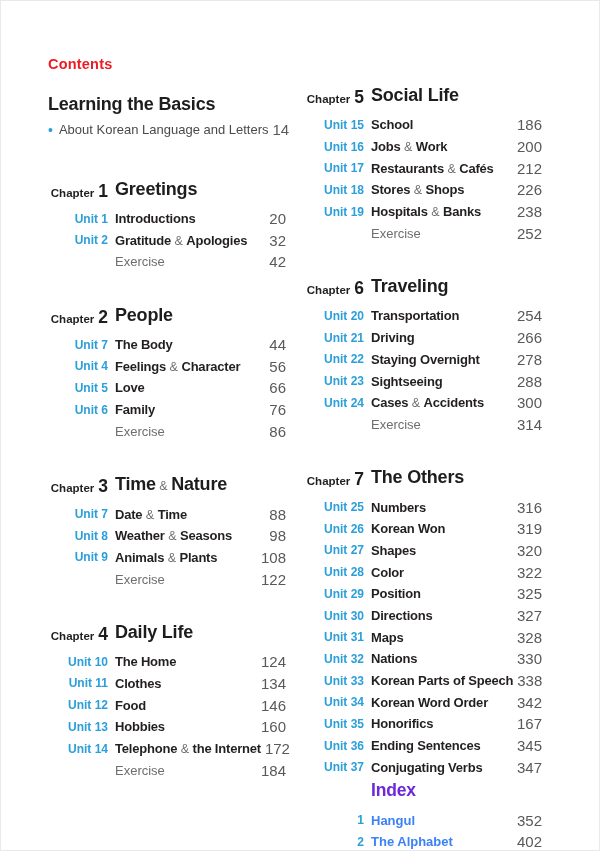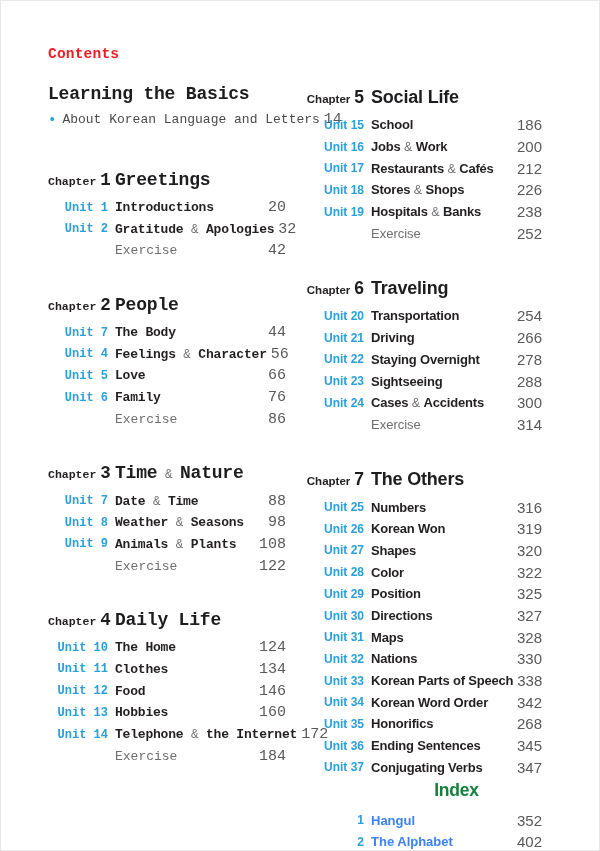--- a/index.html
+++ b/index.html
@@ -1,53 +1,53 @@
 <!DOCTYPE html>
 <html style="--red: #ed1c24; --blue: #2b9fda;"><head>
 <meta charset="utf-8">
 <style>
   * { margin:0; padding:0; box-sizing:border-box; }
   html,body { width:600px; height:851px; background:#ffffff; overflow:hidden; }
   body { font-family:"Liberation Sans", sans-serif; color:#231f20; position:relative; }
   .page { position:absolute; inset:0; background:#fff; box-shadow: inset 0 0 0 1px #e9e9e9; }
   .col { position:absolute; width:238px; }
-  .col-left { left:48px; top:46px;font-family:Liberation Mono, monospace; }
+  .col-left { left:48px; top:56px; }
   .col-right { left:304px; top:84px; }
 
   .contents-title { font-size:14.5px; font-weight:bold; color:var(--red,#ed1c24); line-height:16px; letter-spacing:.2px; }
 
   .intro { margin-top:22px; }
   .intro-title { font-size:18px; font-weight:bold; letter-spacing:-.2px; line-height:20px; color:#1d1d1f; }
   .intro-row { margin-top:5px; }
   .bullet { color:var(--blue,#2b9fda); font-size:14px; margin-right:6px; line-height:1; }
   .intro-label { flex:1 1 auto; font-size:13px; color:#4a4a4c; white-space:nowrap; }
 
   .chapter { margin-top:31px; }
   .intro + .chapter { margin-top:37px; }
   #right-root > .chapter:first-child { margin-top:0; }
 
-  .ch-head { display:flex; align-items:flex-end; line-height:22px; }
+  .ch-head { display:flex; align-items:flex-start; line-height:22px; }
   .ch-label { width:60px; text-align:right; flex:none; white-space:nowrap; }
   .ch-prefix { font-size:11.5px; font-weight:bold; color:#231f20; }
   .ch-num { font-size:17.5px; font-weight:bold; margin-left:4px; color:#1d1d1f; }
   .ch-title { margin-left:7px; font-size:18px; font-weight:bold; letter-spacing:-.2px; color:#1d1d1f; white-space:nowrap; }
   .ch-amp { font-size:15px; font-weight:normal; color:#6d6e71; white-space:pre; }
 
   .rows { margin-top:4px; }
   .u-row { display:flex; align-items:center; height:21.7px; }
   .u-label { width:60px; text-align:right; flex:none; font-size:12px; font-weight:bold; color:var(--blue,#2b9fda); letter-spacing:0; }
   .u-title { flex:1 1 auto; margin-left:7px; font-size:13px; letter-spacing:-.2px; white-space:nowrap; }
   .u-title .t { font-weight:bold; color:#231f20; }
   .amp { font-weight:normal; color:#6d6e71; font-size:12.5px; white-space:pre; letter-spacing:0; }
   .u-title.muted .t { font-weight:normal; color:#6d6e71; letter-spacing:0; }
   .u-title.plain .t { font-weight:bold; color:#3b82f6; letter-spacing:0; }
   .u-page { flex:none; margin-left:4px; font-size:15px; color:#58595b; }
 
   .index { margin-top:2px; }
-  .ix-title { font-size:17.5px; font-weight:bold; margin-left:67px; line-height:20px; letter-spacing:-.2px; color:#15803d;text-align:center; }
+  .ix-title { font-size:17.5px; font-weight:bold; margin-left:67px; line-height:20px; letter-spacing:-.2px; color:#6d28d9; }
   .index .rows { margin-top:9px; }
 </style>
 </head>
 <body>
 
 <div class="page">
   <section class="col col-left">
     <h1 class="contents-title">Contents</h1>
     <div id="left-root">
         <section class="intro">
@@ -312,21 +312,21 @@
               <span class="u-page">338</span>
             </div>
             <div class="u-row">
               <span class="u-label">Unit 34</span>
               <span class="u-title"><b class="t">Korean Word Order</b><span class="amp"></span><b class="t"></b></span>
               <span class="u-page">342</span>
             </div>
             <div class="u-row">
               <span class="u-label">Unit 35</span>
               <span class="u-title"><b class="t">Honorifics</b><span class="amp"></span><b class="t"></b></span>
-              <span class="u-page">268</span>
+              <span class="u-page">167</span>
             </div>
             <div class="u-row">
               <span class="u-label">Unit 36</span>
               <span class="u-title"><b class="t">Ending Sentences</b><span class="amp"></span><b class="t"></b></span>
               <span class="u-page">345</span>
             </div>
             <div class="u-row">
               <span class="u-label">Unit 37</span>
               <span class="u-title"><b class="t">Conjugating Verbs</b><span class="amp"></span><b class="t"></b></span>
               <span class="u-page">347</span>

